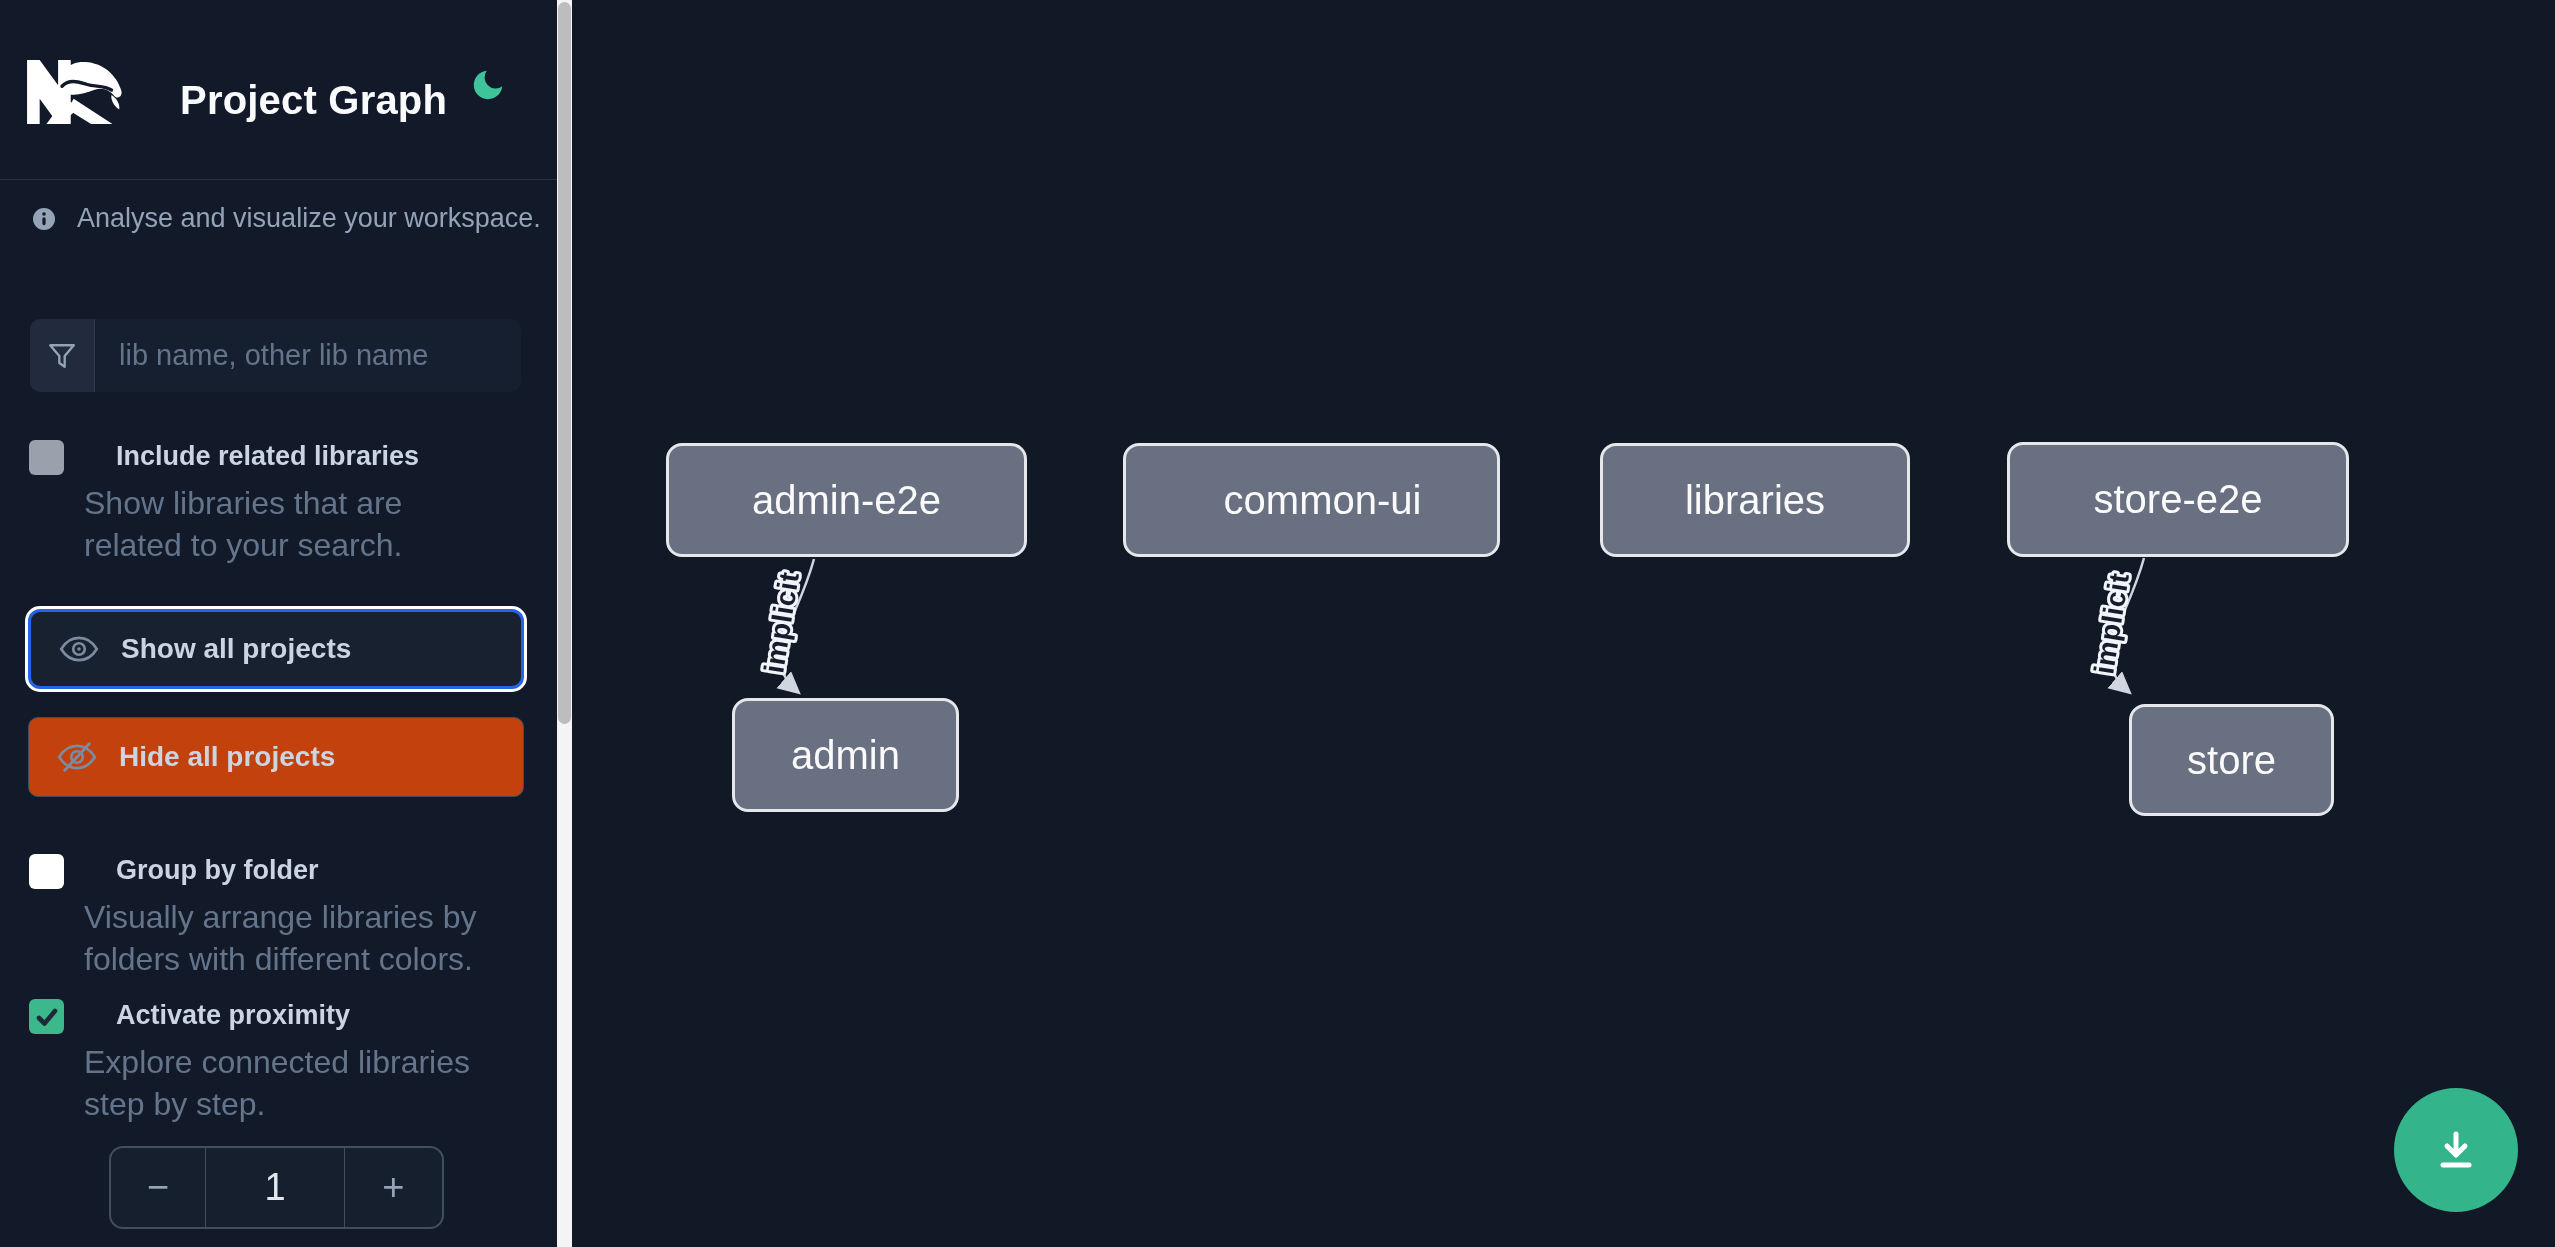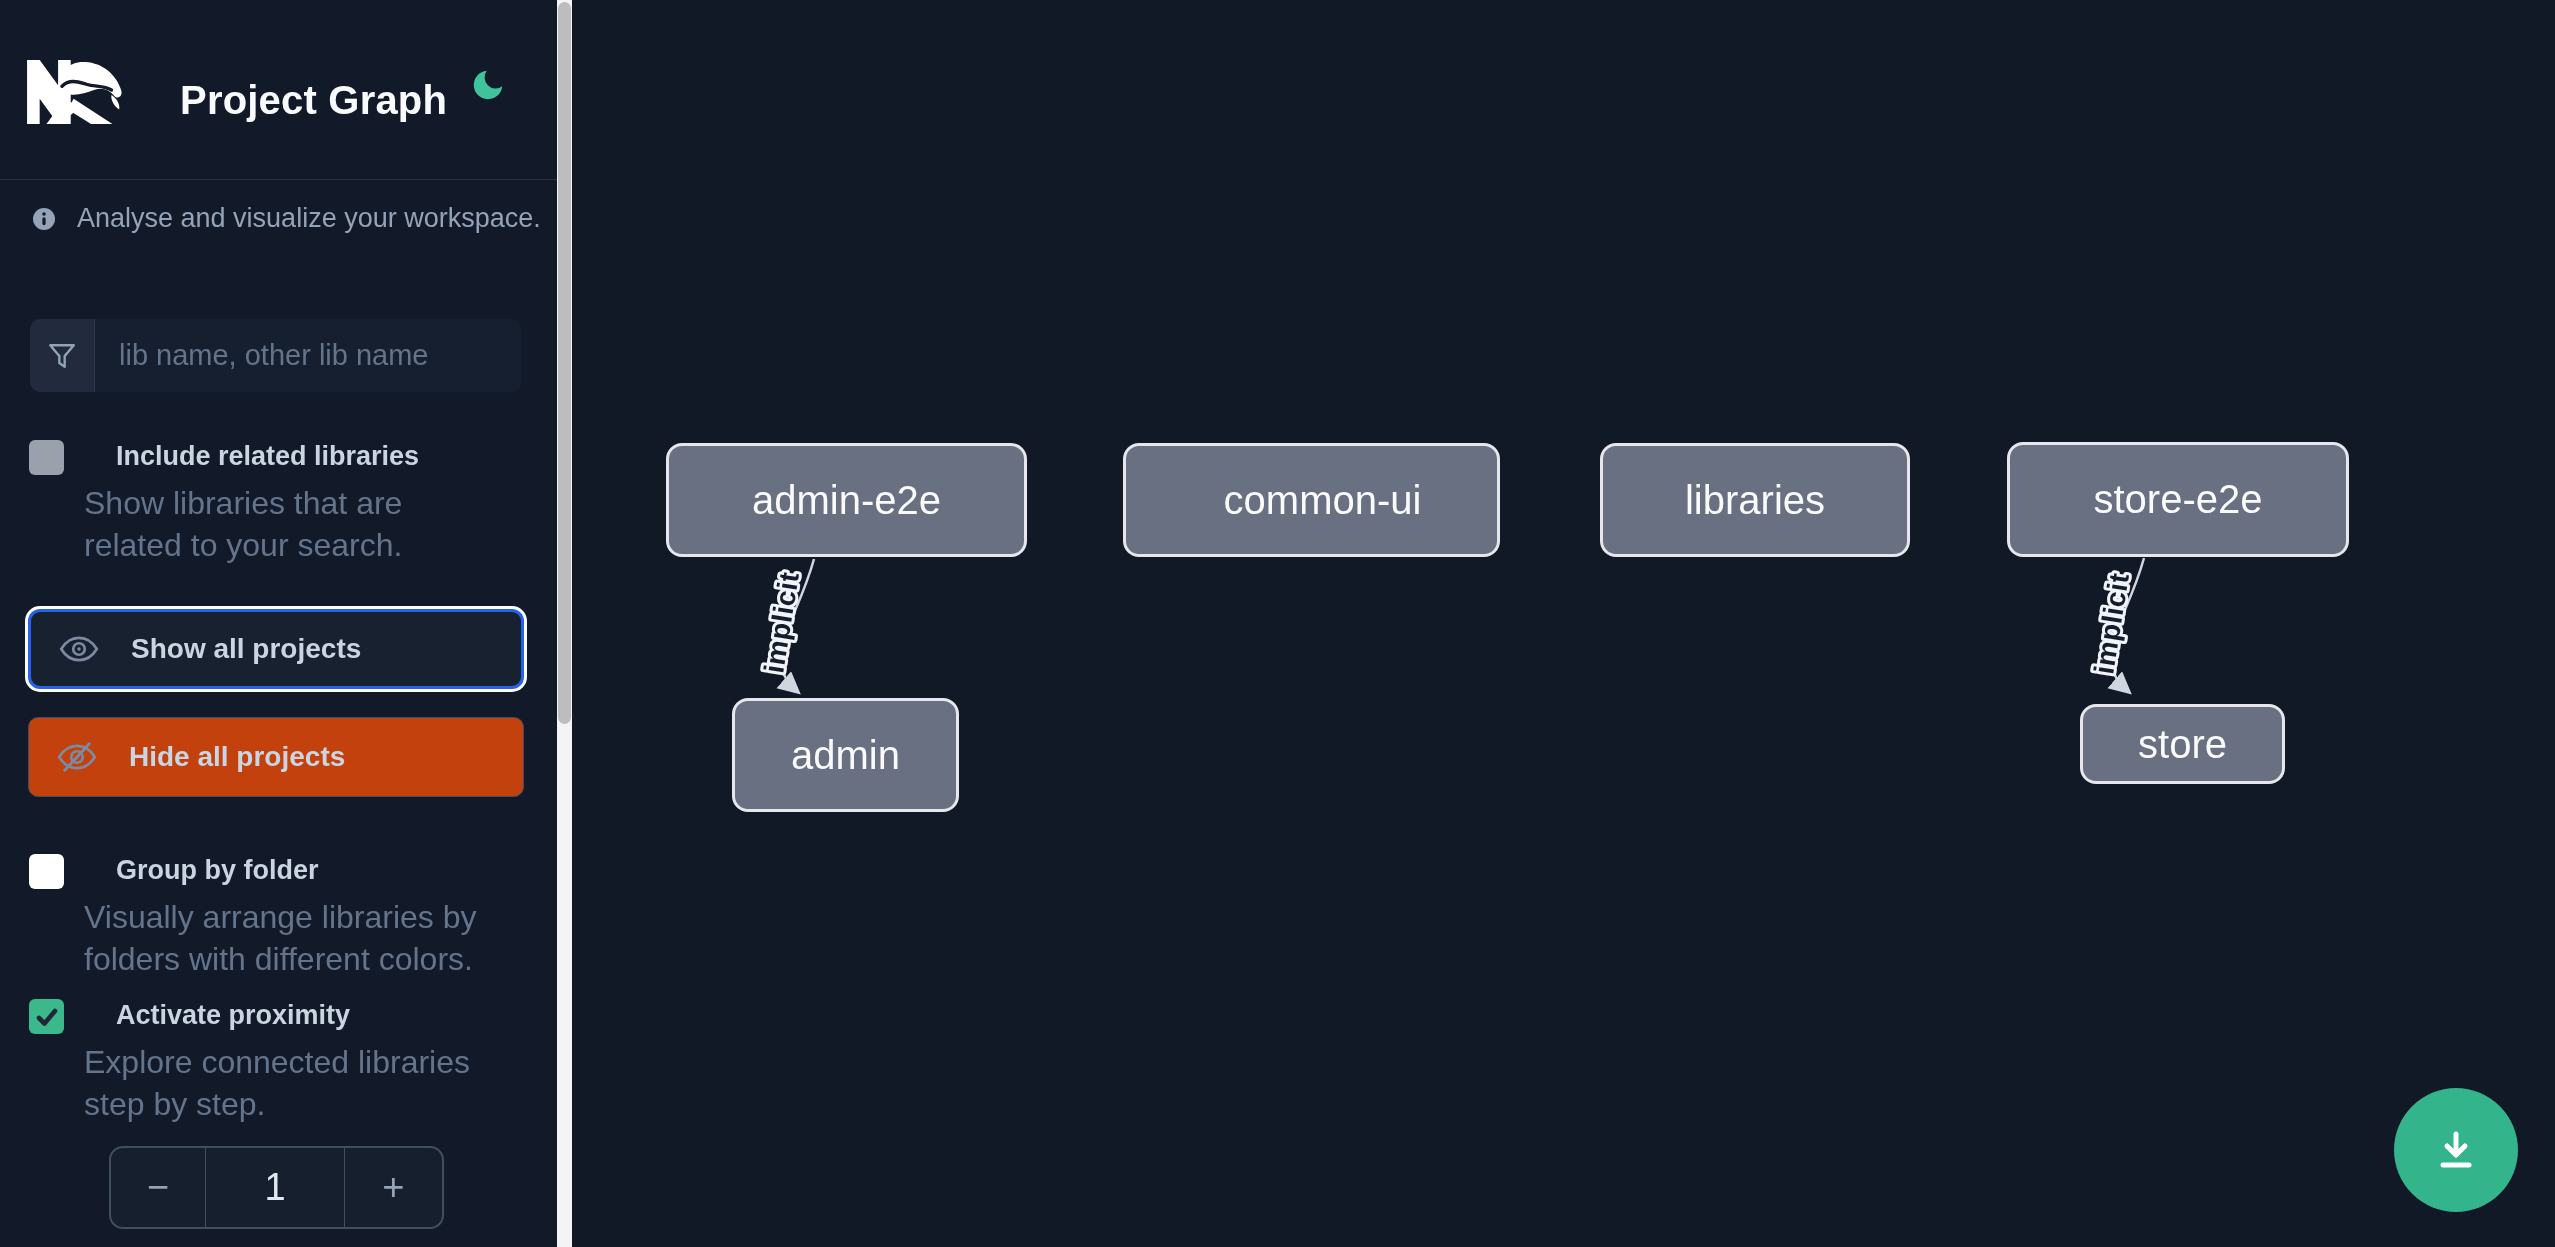--- a/index.html
+++ b/index.html
@@ -28,21 +28,21 @@
   .filter-input::placeholder { color:#64748b; opacity:1; }
 
   .opt-check { position:absolute; width:35px; height:35px; border-radius:6px; cursor:pointer; }
   .opt-label { position:absolute; left:84px; font-size:27px; font-weight:600; color:#cbd5e1;margin-left:32px; }
   .opt-desc  { position:absolute; left:84px; width:424px; font-size:32px; color:#64748b; line-height:42px; }
   .chk-disabled { background:#9aa1ac; }
   .chk-white { background:#ffffff; }
   .chk-green { background:#3bb98c; display:flex; align-items:center; justify-content:center; }
 
   .side-btn { position:absolute; left:28px; width:496px; height:80px; display:flex; align-items:center;
-              gap:32px; padding-left:28px; cursor:pointer; font-family:"Liberation Sans", sans-serif; }
+              gap:22px; padding-left:28px; cursor:pointer; font-family:"Liberation Sans", sans-serif; }
   .side-btn .lbl { font-size:28px; font-weight:600; color:#cbd5e1; }
   .btn-show { top:609px; background:#18212f; border:3px solid #2563eb; border-radius:12px;
               box-shadow:0 0 0 3px #ffffff; }
   .btn-hide { top:717px; background:#c2410c; border:1px solid #414d60; border-radius:10px; }
 
   .stepper { position:absolute; left:109px; top:1146px; width:335px; height:83px;
              border:2px solid #414d60; border-radius:14px; background:#161f2e;
              display:flex; overflow:hidden; }
   .stepper .cell { display:flex; align-items:center; justify-content:center; height:100%;
                    color:#94a3b8; font-size:38px; background:none; border:none;
@@ -172,21 +172,21 @@
       <path d="M 1572 558 C 1558 609 1536 633 1539 665 C 1541 676 1550 686 1557 692" fill="none" stroke="#cfd6e0" stroke-width="2.5" marker-end="url(#arrow)"></path>
       <text class="edge-label" transform="translate(219,624) rotate(-81)">implicit</text>
       <text class="edge-label" transform="translate(1549,625) rotate(-81)">implicit</text>
     </svg>
 
     <div class="gnode" style="left:94px;  top:443px; width:361px; height:114px;">admin-e2e</div>
     <div class="gnode" style="left:551px; top:443px; width:377px; height:114px;padding-left:22px;">common-ui</div>
     <div class="gnode" style="left:1028px;top:443px; width:310px; height:114px;">libraries</div>
     <div class="gnode" style="left:1435px;top:442px; width:342px; height:115px;">store-e2e</div>
     <div class="gnode" style="left:160px; top:698px; width:227px; height:114px;">admin</div>
-    <div class="gnode" style="left:1508px;top:704px; width:205px; height:80px;">store</div>
+    <div class="gnode" style="left:1557px;top:704px; width:205px; height:112px;">store</div>
 
     <button class="fab">
       <svg width="56" height="56" viewBox="0 0 56 56">
         <g stroke="#ffffff" stroke-width="5" stroke-linecap="round" stroke-linejoin="round" fill="none">
           <line x1="28" y1="12" x2="28" y2="32"></line>
           <polyline points="19,24 28,33 37,24"></polyline>
           <line x1="15" y1="43" x2="41" y2="43"></line>
         </g>
       </svg>
     </button>

